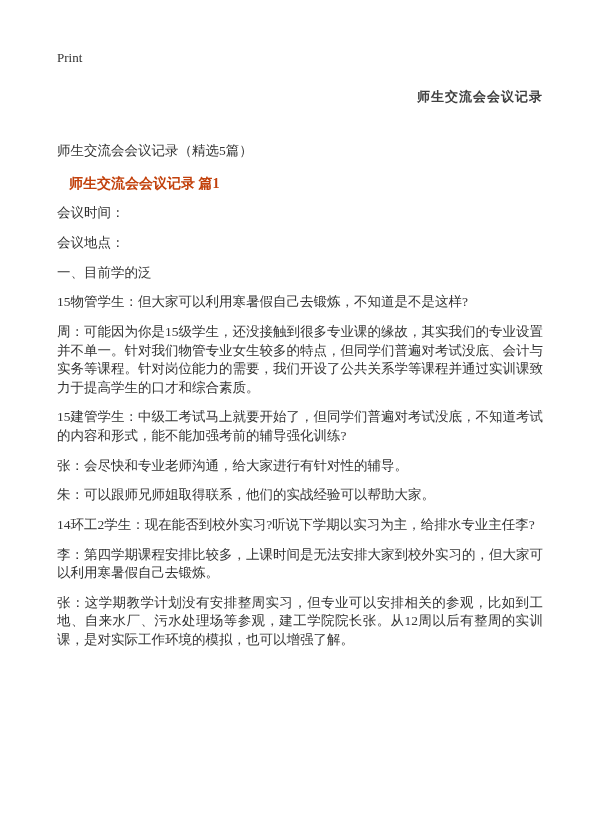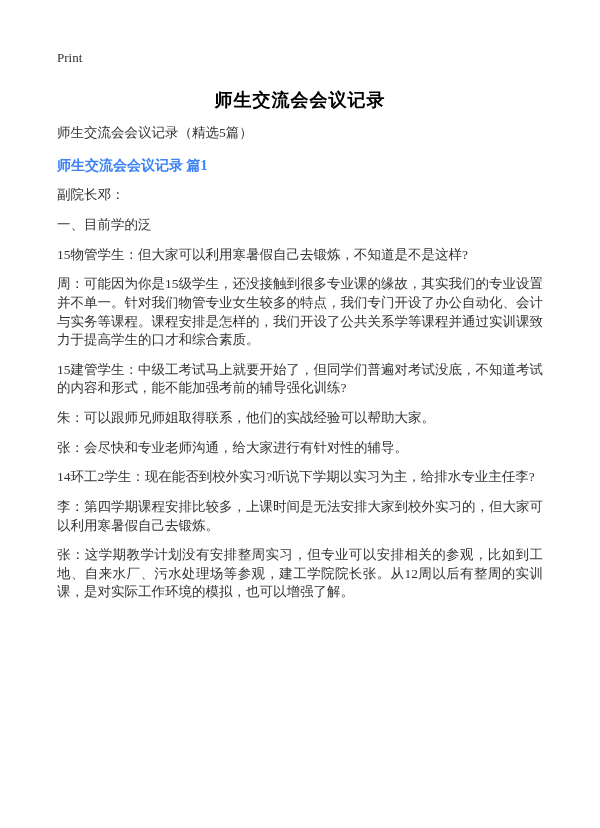--- a/index.html
+++ b/index.html
@@ -20,37 +20,37 @@
   }
   .print-link {
     font-size: 13px;
     color: #333333;
     text-decoration: none;
     display: inline-block;
     margin: 0 0 2px 0;
     cursor: pointer;
   }
   .doc-title {
-    font-size: 18px;
+    font-size: 13px;
     font-weight: bold;
-    color: #000000;
-    text-align: center;
+    color: #404040;
+    text-align: right;
     margin: 20px 0 0 0;
     letter-spacing: 1px;
   }
   .doc-subtitle {
     font-size: 13.5px;
-    margin: 12px 0 0 0;
+    margin: 36px 0 0 0;
     line-height: 1.4;
   }
   .section-heading {
     font-size: 14px;
     font-weight: bold;
-    color: #3b82f6;
-    margin: 13px 0 0 0;
+    color: #c2410c;
+    margin: 13px 0 0 12px;
     line-height: 1.4;
   }
   .para {
     font-size: 13.5px;
     line-height: 1.38;
     margin: 11px 0 0 0;
     text-align: justify;
     text-justify: inter-ideograph;
   }
 </style>
@@ -60,24 +60,25 @@
 <div class="page">
 
   <a class="print-link">Print</a>
 
   <h1 class="doc-title">师生交流会会议记录</h1>
 
   <p class="doc-subtitle">师生交流会会议记录（精选5篇）</p>
 
   <h2 class="section-heading">师生交流会会议记录 篇1</h2>
 
-  <p class="para">副院长邓：</p>
+  <p class="para">会议时间：</p>
+  <p class="para">会议地点：</p>
   <p class="para">一、目前学的泛</p>
   <p class="para">15物管学生：但大家可以利用寒暑假自己去锻炼，不知道是不是这样?</p>
-  <p class="para">周：可能因为你是15级学生，还没接触到很多专业课的缘故，其实我们的专业设置并不单一。针对我们物管专业女生较多的特点，我们专门开设了办公自动化、会计与实务等课程。课程安排是怎样的，我们开设了公共关系学等课程并通过实训课致力于提高学生的口才和综合素质。</p>
+  <p class="para">周：可能因为你是15级学生，还没接触到很多专业课的缘故，其实我们的专业设置并不单一。针对我们物管专业女生较多的特点，但同学们普遍对考试没底、会计与实务等课程。针对岗位能力的需要，我们开设了公共关系学等课程并通过实训课致力于提高学生的口才和综合素质。</p>
   <p class="para">15建管学生：中级工考试马上就要开始了，但同学们普遍对考试没底，不知道考试的内容和形式，能不能加强考前的辅导强化训练?</p>
+  <p class="para">张：会尽快和专业老师沟通，给大家进行有针对性的辅导。</p>
   <p class="para">朱：可以跟师兄师姐取得联系，他们的实战经验可以帮助大家。</p>
-  <p class="para">张：会尽快和专业老师沟通，给大家进行有针对性的辅导。</p>
   <p class="para">14环工2学生：现在能否到校外实习?听说下学期以实习为主，给排水专业主任李?</p>
   <p class="para">李：第四学期课程安排比较多，上课时间是无法安排大家到校外实习的，但大家可以利用寒暑假自己去锻炼。</p>
   <p class="para">张：这学期教学计划没有安排整周实习，但专业可以安排相关的参观，比如到工地、自来水厂、污水处理场等参观，建工学院院长张。从12周以后有整周的实训课，是对实际工作环境的模拟，也可以增强了解。</p>
 
 </div>
 
 </body></html>

